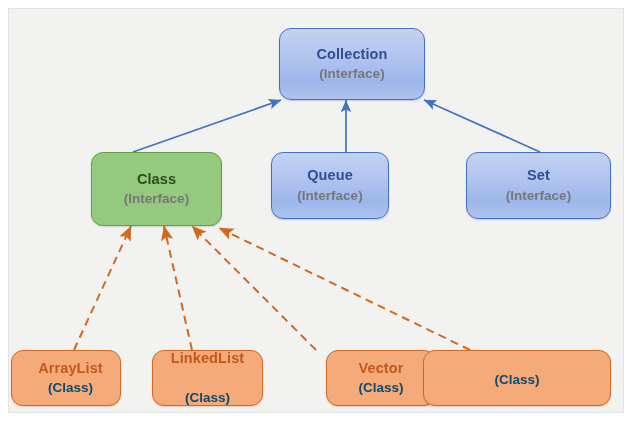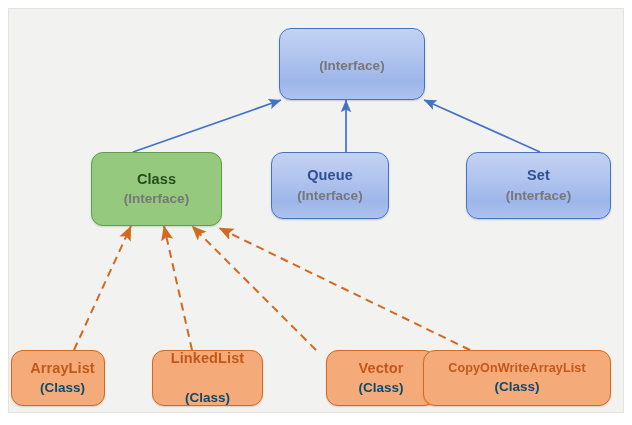--- a/index.html
+++ b/index.html
@@ -106,50 +106,50 @@
     <line x1="74" y1="350" x2="131" y2="226" stroke="#d2691e" stroke-width="2" stroke-dasharray="8,5.5" marker-end="url(#arrow-orange)"></line>
 
     <line x1="192" y1="350" x2="164" y2="226" stroke="#d2691e" stroke-width="2" stroke-dasharray="8,5.5" marker-end="url(#arrow-orange)"></line>
 
     <line x1="316" y1="350" x2="192" y2="226" stroke="#d2691e" stroke-width="2" stroke-dasharray="8,5.5" marker-end="url(#arrow-orange)"></line>
 
     <line x1="470" y1="350" x2="219" y2="228" stroke="#d2691e" stroke-width="2" stroke-dasharray="8,5.5" marker-end="url(#arrow-orange)"></line>
   </svg>
 
   <div class="node iface-blue" style="left:279px; top:28px; width:146px; height:72px;">
+    <div class="title">Collection</div>
     <div class="subtitle">(Interface)</div>
   </div>
 
   <div class="node iface-green" style="left:91px; top:152px; width:131px; height:74px;">
     <div class="title">Class</div>
     <div class="subtitle">(Interface)</div>
   </div>
 
   <div class="node iface-blue" style="left:271px; top:152px; width:118px; height:67px;">
     <div class="title">Queue</div>
     <div class="subtitle">(Interface)</div>
   </div>
 
   <div class="node iface-blue" style="left:466px; top:152px; width:145px; height:67px;text-align:right;">
     <div class="title">Set</div>
     <div class="subtitle">(Interface)</div>
   </div>
 
-  <div class="node class-orange" style="left:11px; top:350px; width:94px; height:56px;padding-left:9px;">
+  <div class="node class-orange" style="left:11px; top:350px; width:110px; height:56px;padding-left:9px;">
     <div class="title">ArrayList</div>
     <div class="subtitle">(Class)</div>
   </div>
 
   <div class="node class-orange" style="left:152px; top:350px; width:111px; height:56px;gap:20px;">
     <div class="title">LinkedList</div>
     <div class="subtitle">(Class)</div>
   </div>
 
   <div class="node class-orange" style="left:286px; top:350px; width:110px; height:56px;margin-left:40px;">
     <div class="title">Vector</div>
     <div class="subtitle">(Class)</div>
   </div>
 
   <div class="node class-orange" style="left:423px; top:350px; width:188px; height:56px;">
-    <div class="title small">CopyOnWriteArrayList</div>
     <div class="subtitle">(Class)</div>
   </div>
 </div>
 
 </body></html>

